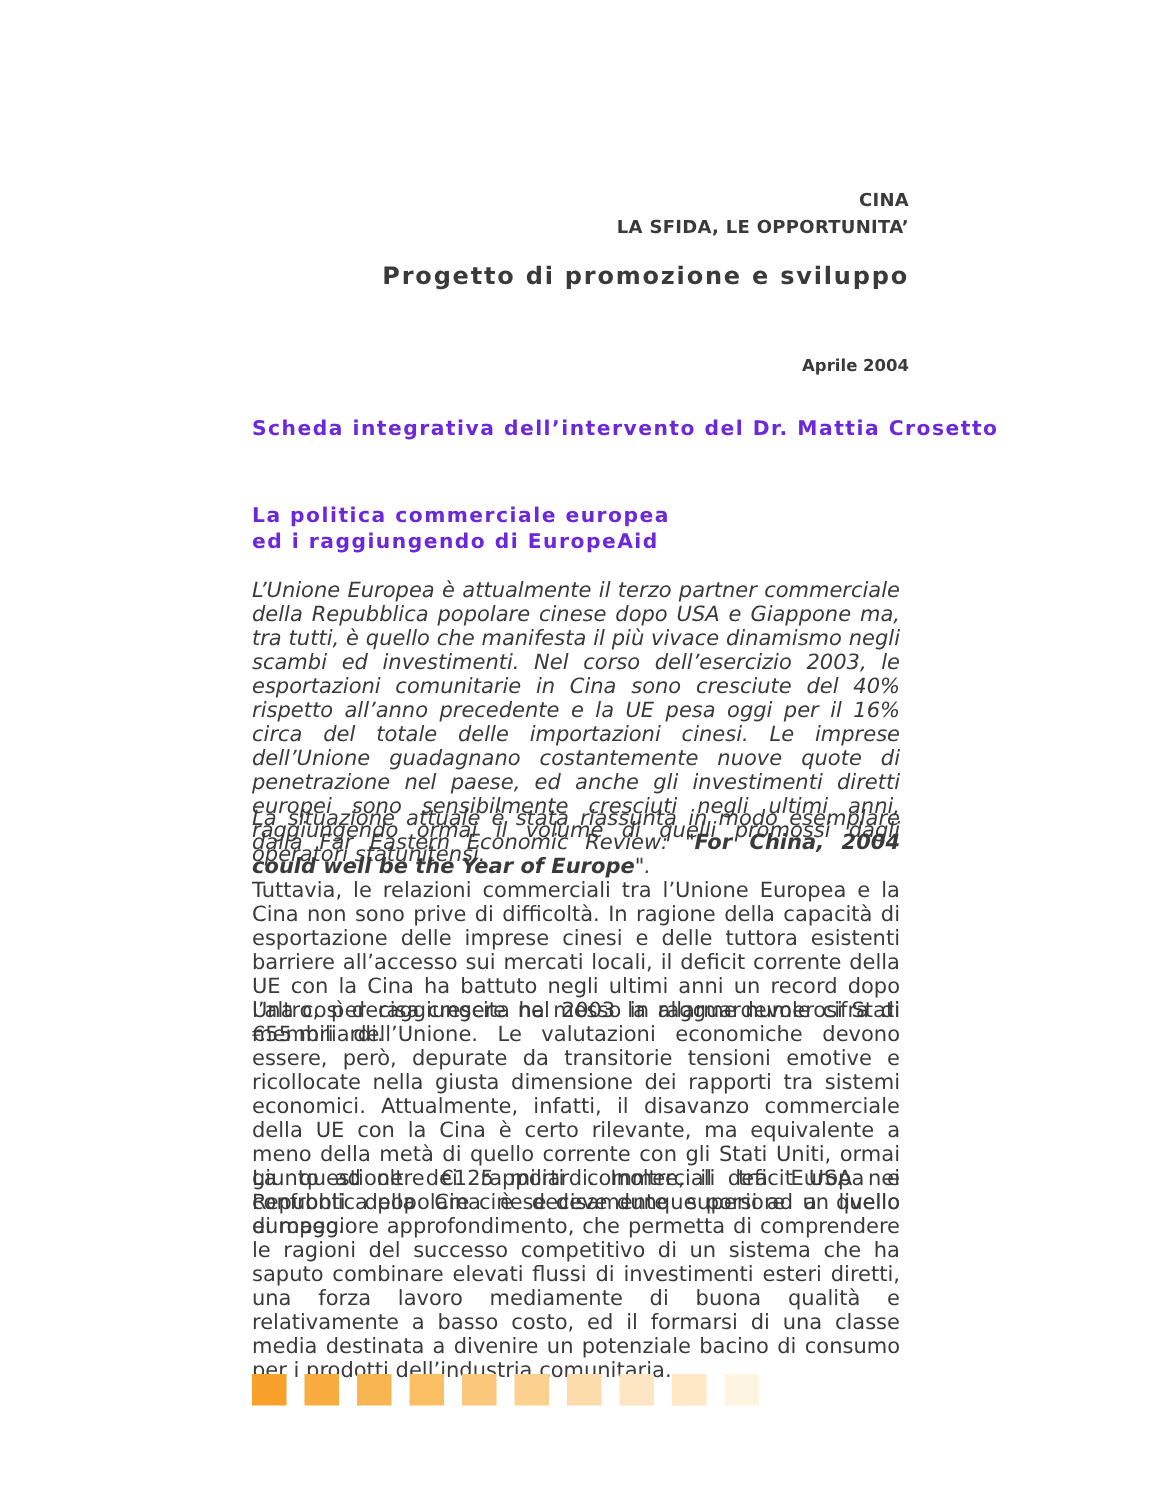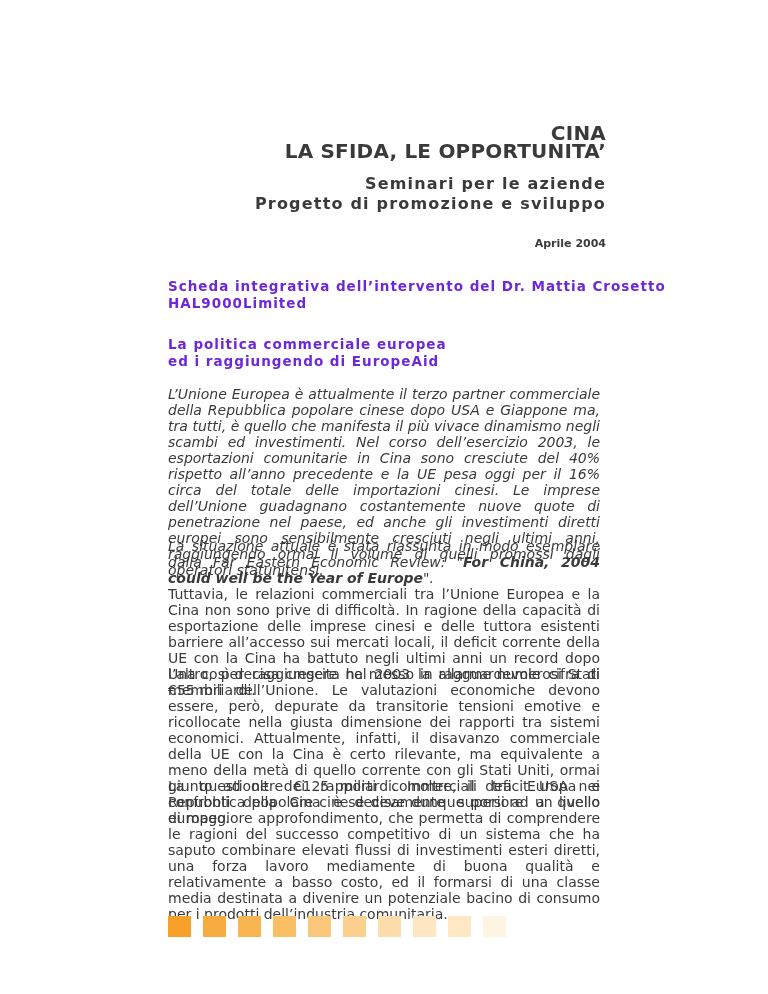--- a/index.html
+++ b/index.html
@@ -1,18 +1,18 @@
 <!DOCTYPE html>
 <html><head>
 <meta charset="utf-8">
 <style>
   html, body { margin:0; padding:0; background:#ffffff; }
   body { width:768px; height:994px; position:relative; overflow:hidden; font-family:"DejaVu Sans", sans-serif; color:#3a3a3a; }
   .hdr { position:absolute; right:162px; text-align:right; font-weight:bold; color:#3a3a3a; }
-  .h1 { top:124px; font-size:20px; line-height:18px; letter-spacing:0.2px; }
+  .h1 { top:124px; font-size:12px; line-height:18px; letter-spacing:0.2px; }
   .h2 { top:174px; font-size:16px; line-height:20px; letter-spacing:1.2px; }
   .h3 { top:234px; font-size:11px; line-height:20px; }
   .sub { position:absolute; left:168px; font-weight:bold; font-size:13.5px; line-height:17px; letter-spacing:1px; color:#6d28d9; }
   .sub1 { top:278px; }
   .sub2 { top:336px; }
   .para { position:absolute; left:168px; width:432px; font-size:14px; line-height:16px; text-align:justify; color:#3a3a3a; margin:0; }
   .it { font-style:italic; }
   .p1 { top:386px; }
   .p2 { top:538px; }
   .p3 { top:586px; }
@@ -22,28 +22,26 @@
   .sq { width:23px; height:21px; }
 </style>
 </head>
 <body>
 
 <div class="hdr h1">
   <div>CINA</div>
   <div>LA SFIDA, LE OPPORTUNITA’</div>
 </div>
 <div class="hdr h2">
-  <div>Seminari per le aziende</div>
   <div>Progetto di promozione e sviluppo</div>
 </div>
 <div class="hdr h3">Aprile 2004</div>
 
 <div class="sub sub1">
   <div>Scheda integrativa dell’intervento del Dr. Mattia Crosetto</div>
-  <div>HAL9000Limited</div>
 </div>
 
 <div class="sub sub2">
   <div>La politica commerciale europea</div>
   <div>ed i raggiungendo di EuropeAid</div>
 </div>
 
 <p class="para it p1">L’Unione Europea è attualmente il terzo partner commerciale della Repubblica popolare cinese dopo USA e Giappone ma, tra tutti, è quello che manifesta il più vivace dinamismo negli scambi ed investimenti. Nel corso dell’esercizio 2003, le esportazioni comunitarie in Cina sono cresciute del 40% rispetto all’anno precedente e la UE pesa oggi per il 16% circa del totale delle importazioni cinesi. Le imprese dell’Unione guadagnano costantemente nuove quote di penetrazione nel paese, ed anche gli investimenti diretti europei sono sensibilmente cresciuti negli ultimi anni, raggiungendo ormai il volume di quelli promossi dagli operatori statunitensi.</p>
 <p class="para it p2"><span>La situazione attuale è stata riassunta in modo esemplare dalla Far Eastern Economic Review: "</span><b>For China, 2004 could well be the Year of Europe</b><span>".</span></p>
 <p class="para p3">Tuttavia, le relazioni commerciali tra l’Unione Europea e la Cina non sono prive di difficoltà. In ragione della capacità di esportazione delle imprese cinesi e delle tuttora esistenti barriere all’accesso sui mercati locali, il deficit corrente della UE con la Cina ha battuto negli ultimi anni un record dopo l’altro, per raggiungere nel 2003 la ragguardevole cifra di €55 miliardi.</p>

